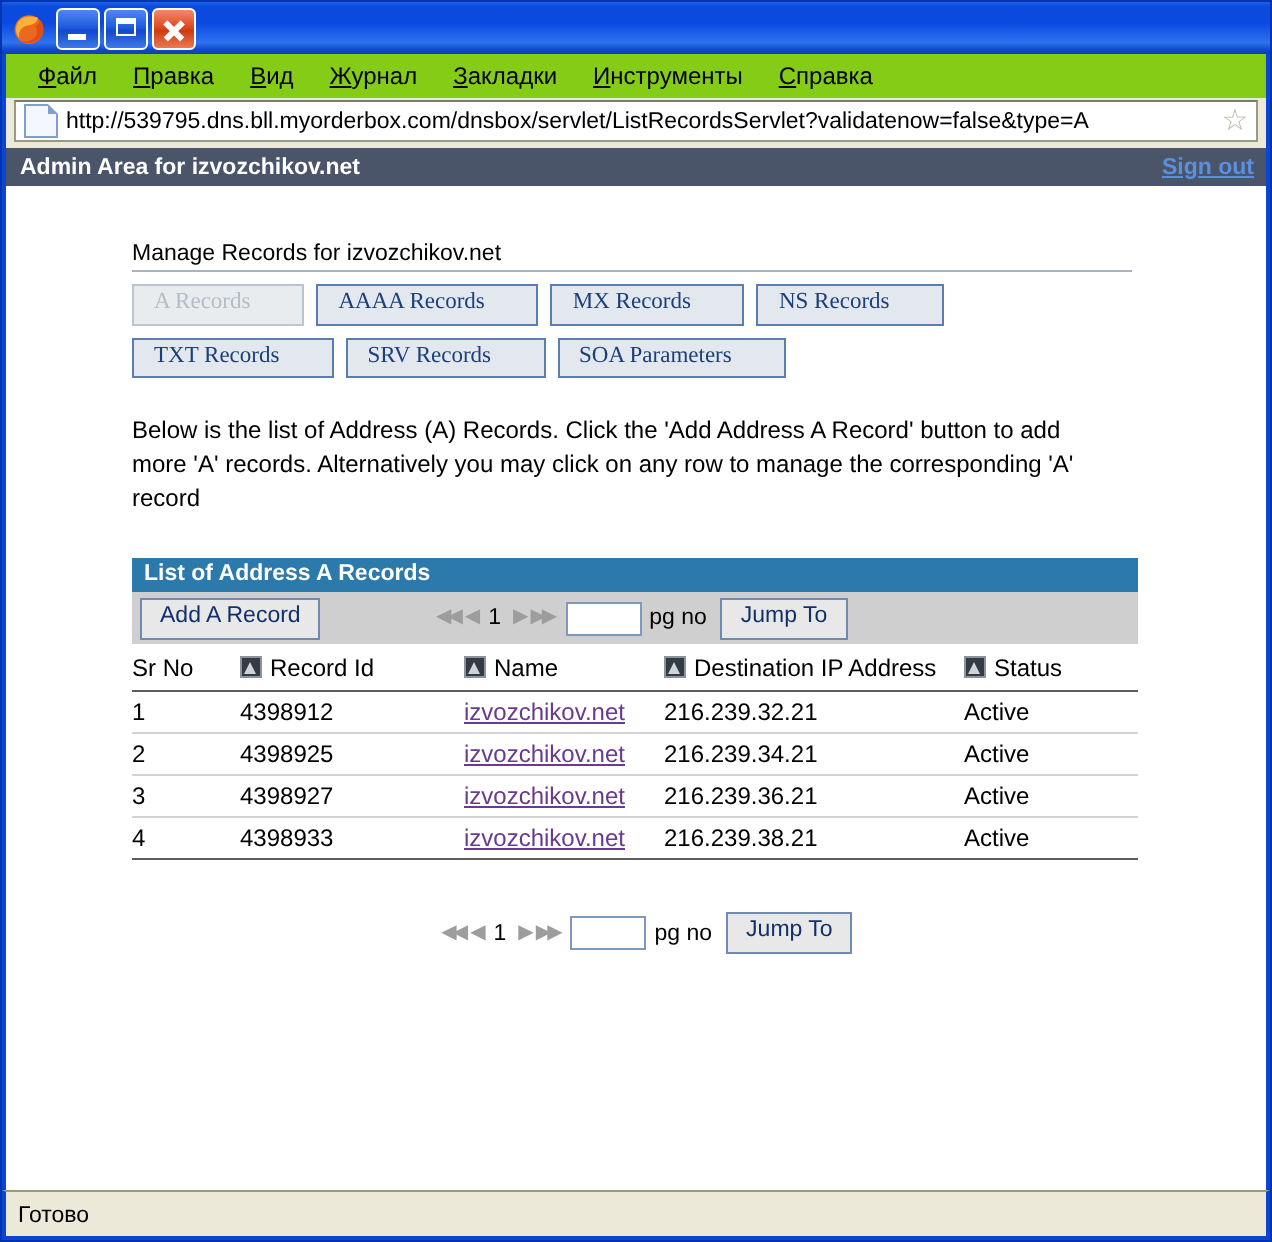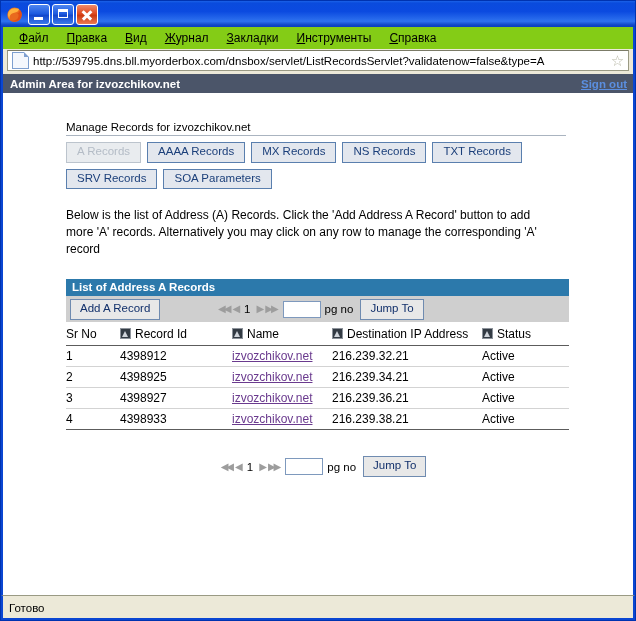--- a/index.html
+++ b/index.html
@@ -208,26 +208,26 @@
   }
 
   .btnrow {
     margin-top: 6px;
     display: flex;
     gap: 6px;
     flex-wrap: wrap;
     width: 510px;
   }
   .recbtn {
-    font-family: Liberation Sans, sans-serif;
+    font-family: Liberation Serif, serif;
     font-size: 11.5px;
     color: #1b3f7a;
     background: #e3e7ee;
     border: 1px solid #5a7fae;
-    padding: 3px 10px 4px 10px;
+    padding: 3px 26px 4px 10px;
     cursor: pointer;
     white-space: nowrap;
     line-height: 1;
   }
   .recbtn.disabled {
     color: #b4bcc6;
     border-color: #bcc4cd;
     background: #e9ecef;
     cursor: default;
   }

